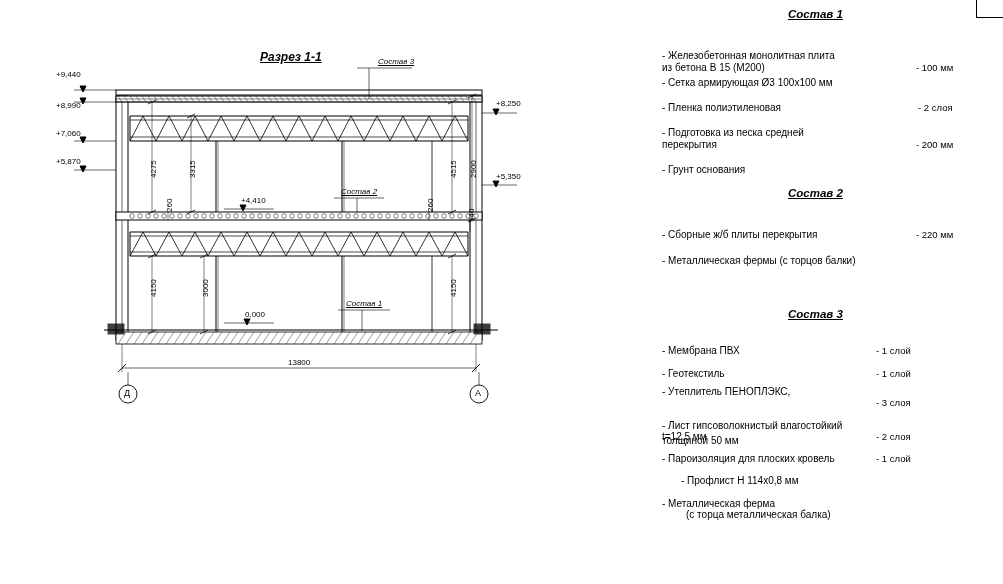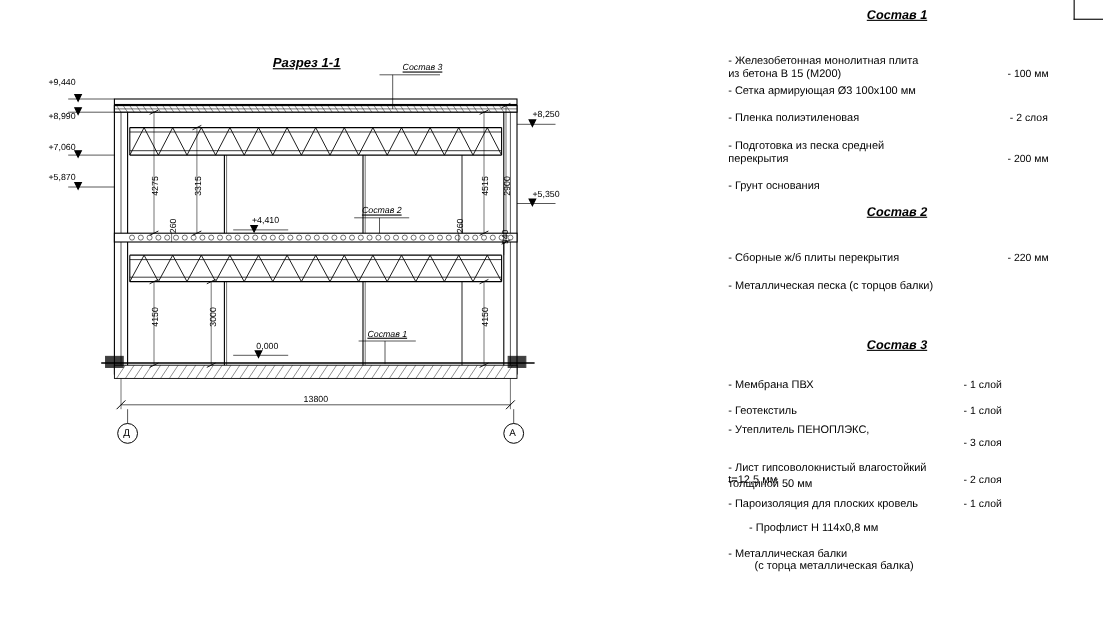--- a/index.html
+++ b/index.html
@@ -16,21 +16,21 @@
     overflow: hidden;
   }
   .page {
     position: absolute;
     left: 0; top: 0;
     width: 1003px; height: 584px;
   }
   
   #drawing {
     position: absolute;
-    left: 0; top: 0;
+    left: 12px; top: 0;
     width: 640px; height: 461px;
   }
   .title-main {
     position: absolute;
     left: 248px; top: 50px;
     font-size: 12px;
     font-style: italic;
     font-weight: bold;
     text-decoration: underline;
     white-space: nowrap;
@@ -491,34 +491,34 @@
     <div class="note-val" style="left:278px; top:102px;">- 2 слоя</div>
     <div class="note-row" style="left:22px; top:127px;">- Подготовка из песка средней</div>
     <div class="note-row" style="left:22px; top:139px;">  перекрытия</div>
     <div class="note-val" style="left:276px; top:139px;">- 200 мм</div>
     <div class="note-row" style="left:22px; top:164px;">- Грунт основания</div>
 
     <div class="note-head" style="left:148px; top:187px;">Состав 2</div>
 
     <div class="note-row" style="left:22px; top:229px;">- Сборные ж/б плиты перекрытия</div>
     <div class="note-val" style="left:276px; top:229px;">- 220 мм</div>
-    <div class="note-row" style="left:22px; top:255px;">- Металлическая песка (с торцов балки)</div>
+    <div class="note-row" style="left:22px; top:255px;">- Металлическая фермы (с торцов балки)</div>
 
     <div class="note-head" style="left:148px; top:308px;">Состав 3</div>
 
     <div class="note-row" style="left:22px; top:345px;">- Мембрана ПВХ</div>
     <div class="note-val" style="left:236px; top:345px;">- 1 слой</div>
     <div class="note-row" style="left:22px; top:368px;">- Геотекстиль</div>
     <div class="note-val" style="left:236px; top:368px;">- 1 слой</div>
     <div class="note-row" style="left:22px; top:386px;">- Утеплитель ПЕНОПЛЭКС,</div>
     <div class="note-row" style="left:22px; top:397px;margin-top:38px;">  толщиной 50 мм</div>
     <div class="note-val" style="left:236px; top:397px;text-align:right;">- 3 слоя</div>
     <div class="note-row" style="left:22px; top:420px;">- Лист гипсоволокнистый влагостойкий</div>
     <div class="note-row" style="left:22px; top:431px;">  t=12,5 мм</div>
     <div class="note-val" style="left:236px; top:431px;">- 2 слоя</div>
     <div class="note-row" style="left:22px; top:453px;">- Пароизоляция для плоских кровель</div>
     <div class="note-val" style="left:236px; top:453px;">- 1 слой</div>
     <div class="note-row" style="left:22px; top:475px;margin-left:19px;">- Профлист Н 114х0,8 мм</div>
-    <div class="note-row" style="left:22px; top:498px;">- Металлическая балки</div>
+    <div class="note-row" style="left:22px; top:498px;">- Металлическая ферма</div>
     <div class="note-row" style="left:22px; top:509px;padding-left:24px;">  (с торца металлическая балка)</div>
   </div>
 
 </div>
 
 </body></html>

